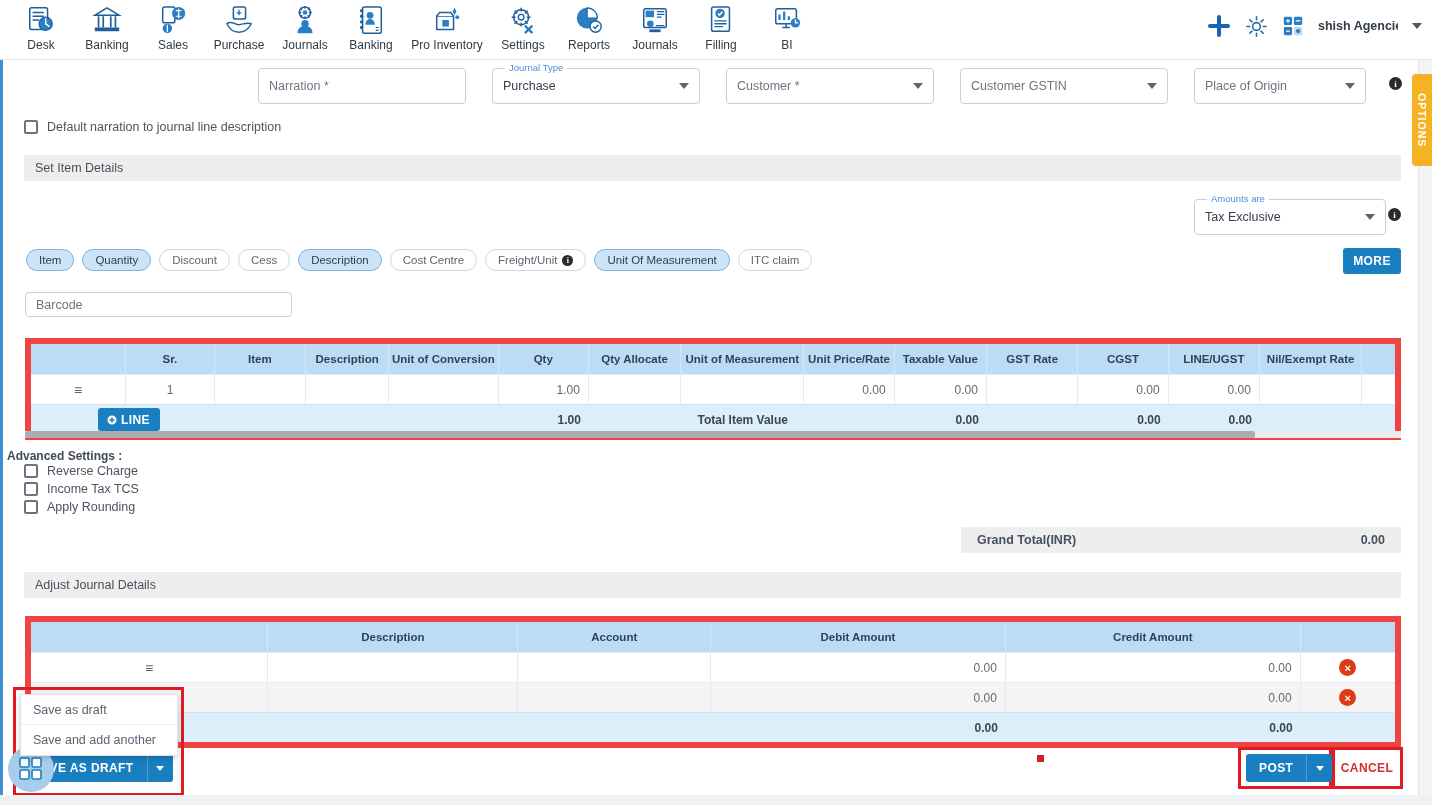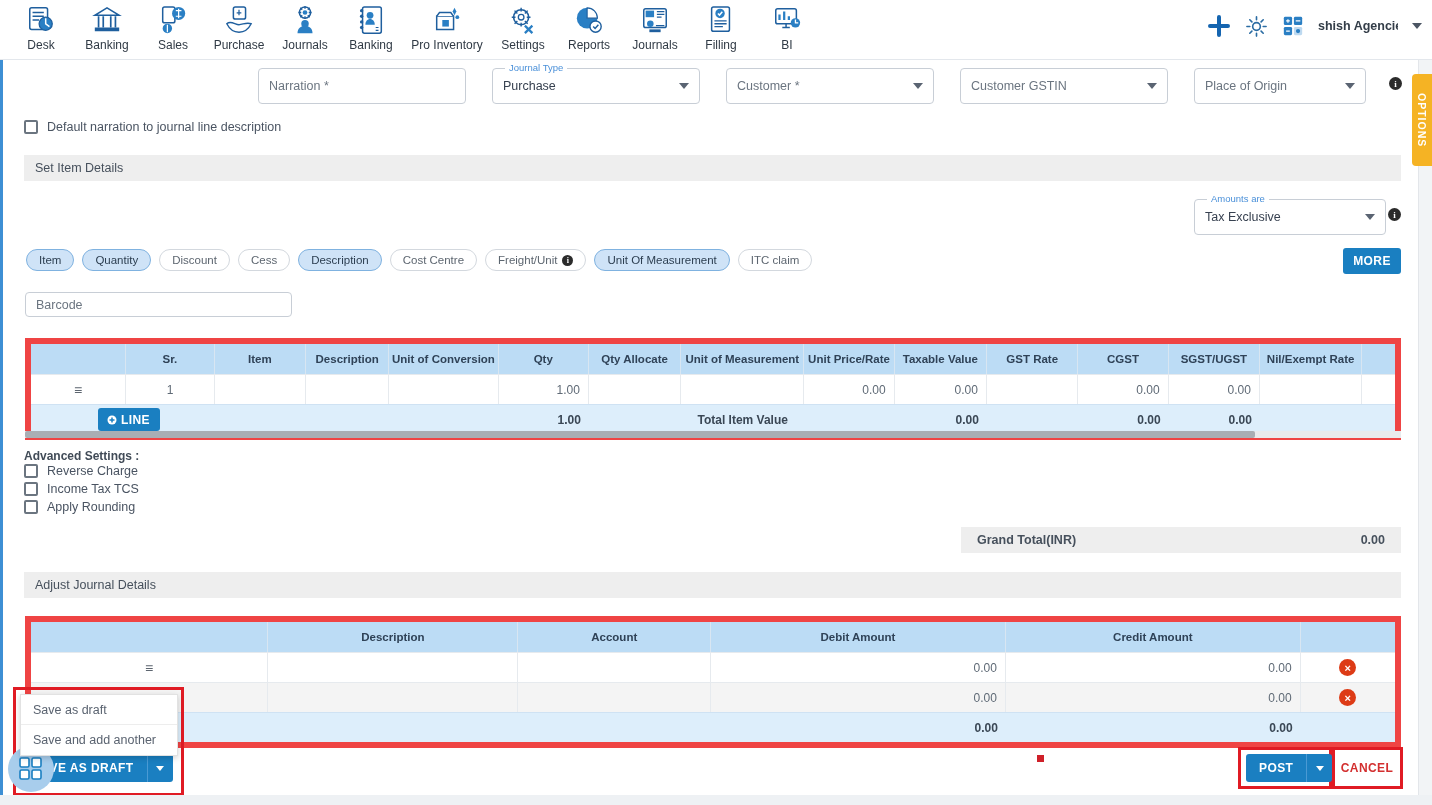--- a/index.html
+++ b/index.html
@@ -432,21 +432,21 @@
       <div class="th" style="width:92px;">Item</div>
       <div class="th" style="width:84px;">Description</div>
       <div class="th" style="width:110px;">Unit of Conversion</div>
       <div class="th" style="width:91px;">Qty</div>
       <div class="th" style="width:93px;">Qty Allocate</div>
       <div class="th" style="width:124px;">Unit of Measurement</div>
       <div class="th" style="width:91px;">Unit Price/Rate</div>
       <div class="th" style="width:93px;">Taxable Value</div>
       <div class="th" style="width:92px;">GST Rate</div>
       <div class="th" style="width:91px;">CGST</div>
-      <div class="th" style="width:92px;">SGST/UGST</div>
+      <div class="th" style="width:92px;">LINE/UGST</div>
       <div class="th" style="width:103px;">Nil/Exempt Rate</div>
       <div class="th" style="width:33px; border-right:none;"></div>
     </div>
 
     <div class="trow">
       <div class="td ctr" style="width:96px;">
           <span class="hamb">≡</span>
         </div>
       <div class="td ctr" style="width:89px;">1</div>
       <div class="td" style="width:92px;"></div>
@@ -487,21 +487,21 @@
       <div class="td num" style="width:91px;">0.00</div>
       <div class="td num" style="width:92px;">0.00</div>
       <div class="td" style="width:103px;"></div>
       <div class="td" style="width:33px; border-right:none;"></div>
     </div>
   </div>
 
   <div class="hscroll-track" style="left:25px; top:431px; width:1376px;"></div>
   <div class="hscroll" style="left:25px; top:431px; width:1230px;"></div>
 
-  <div class="adv-title" style="left:24px; top:449px;">Advanced Settings :</div>
+  <div class="adv-title" style="left:7px; top:449px;">Advanced Settings :</div>
 
   <div class="cbrow" style="position:absolute; left:24px; top:464px;">
     <div class="cbox"></div>
     <span class="cblabel">Reverse Charge</span>
   </div>
   <div class="cbrow" style="position:absolute; left:24px; top:482px;">
     <div class="cbox"></div>
     <span class="cblabel">Income Tax TCS</span>
   </div>
   <div class="cbrow" style="position:absolute; left:24px; top:500px;">

